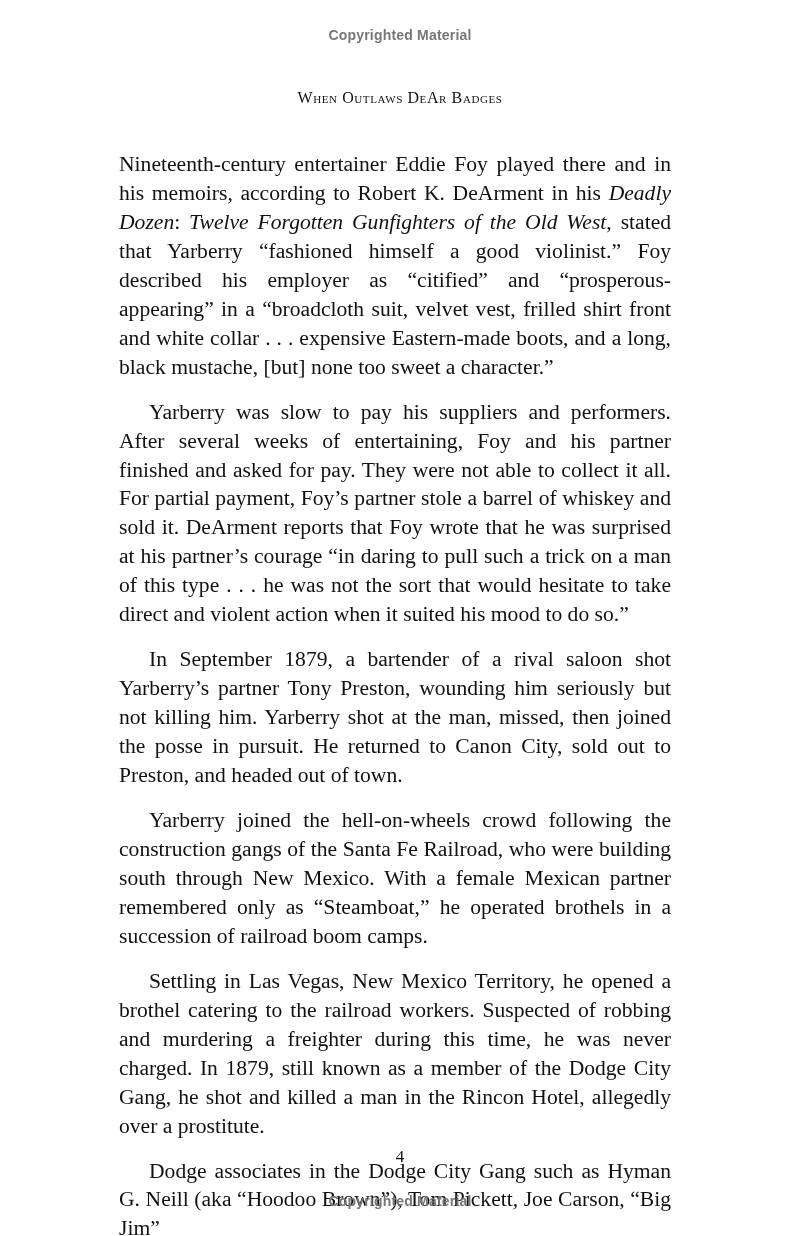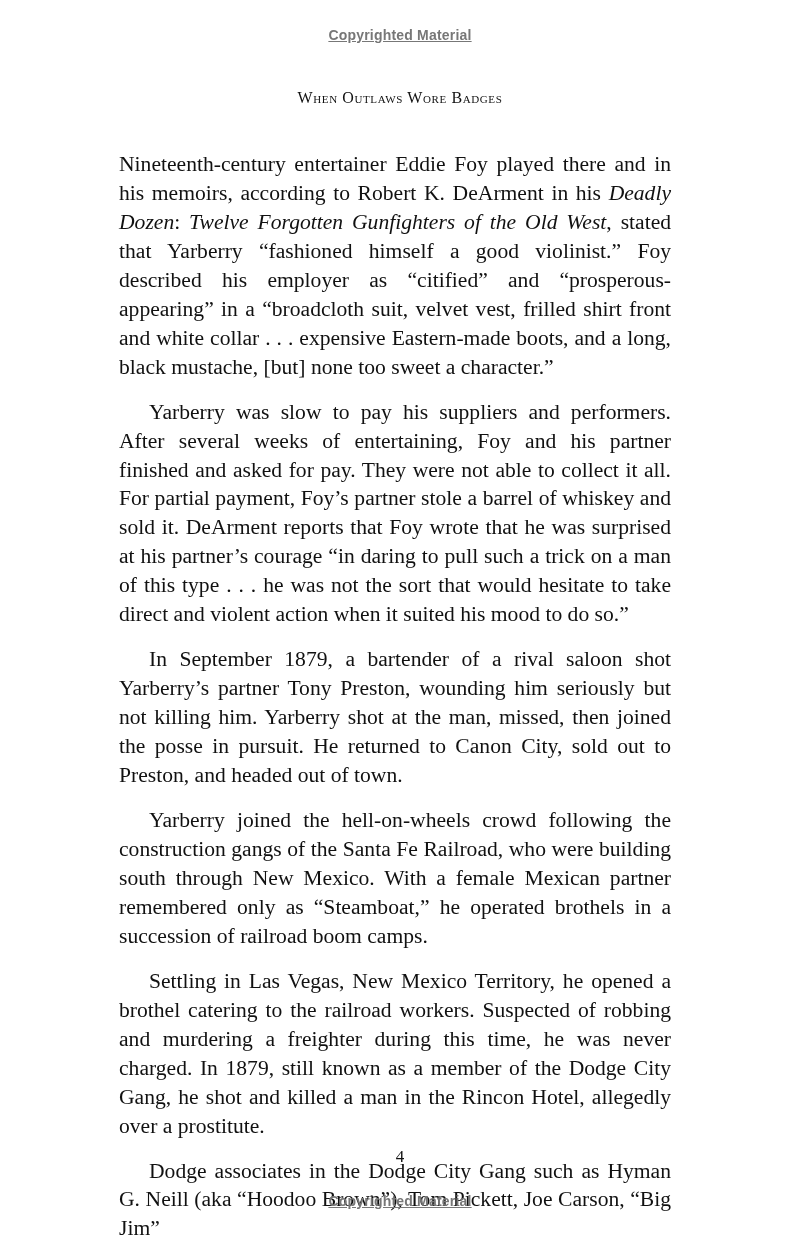--- a/index.html
+++ b/index.html
@@ -16,21 +16,20 @@
     .watermark {
       position: absolute;
       left: 0;
       width: 800px;
       text-align: center;
       font-family: "Liberation Sans", sans-serif;
       font-weight: bold;
       font-size: 14px;
       color: #777777;
       letter-spacing: 0.2px;
-      text-decoration: underline;
     }
     .watermark.top { top: 27px; }
     .watermark.bottom { top: 1193px; }
     .running-head {
       position: absolute;
       top: 89px;
       left: 0;
       width: 800px;
       text-align: center;
       font-family: "Liberation Serif", serif;
@@ -70,21 +69,21 @@
       font-family: "Liberation Serif", serif;
       font-size: 17px;
       color: #111111;
     }
   </style>
 </head>
 <body>
 
 <div class="watermark top">Copyrighted Material</div>
 
-<div class="running-head">When Outlaws Wore Badges</div>
+<div class="running-head">When Outlaws DeAr Badges</div>
 
 <div class="body-text">
   <p>
     <span>Nineteenth-century entertainer Eddie Foy played there and in his memoirs, according to Robert K. DeArment in his </span><em>Deadly Dozen</em><span>: </span><em>Twelve Forgotten Gunfighters of the Old West</em><span>, stated that Yarberry “fashioned himself a good violinist.” Foy described his employer as “citified” and “prosperous-appearing” in a “broadcloth suit, velvet vest, frilled shirt front and white collar . . . expensive Eastern-made boots, and a long, black mustache, [but] none too sweet a character.”</span>
   </p>
   <p class="indent">
     <span>Yarberry was slow to pay his suppliers and performers. After several weeks of entertaining, Foy and his partner finished and asked for pay. They were not able to collect it all. For partial pay­ment, Foy’s partner stole a barrel of whiskey and sold it. DeAr­ment reports that Foy wrote that he was surprised at his partner’s courage “in daring to pull such a trick on a man of this type . . . he was not the sort that would hesitate to take direct and violent action when it suited his mood to do so.”</span>
   </p>
   <p class="indent">
     <span>In September 1879, a bartender of a rival saloon shot Yarberry’s partner Tony Preston, wounding him seriously but not killing him. Yarberry shot at the man, missed, then joined the posse in pursuit. He returned to Canon City, sold out to Preston, and headed out of town.</span>

